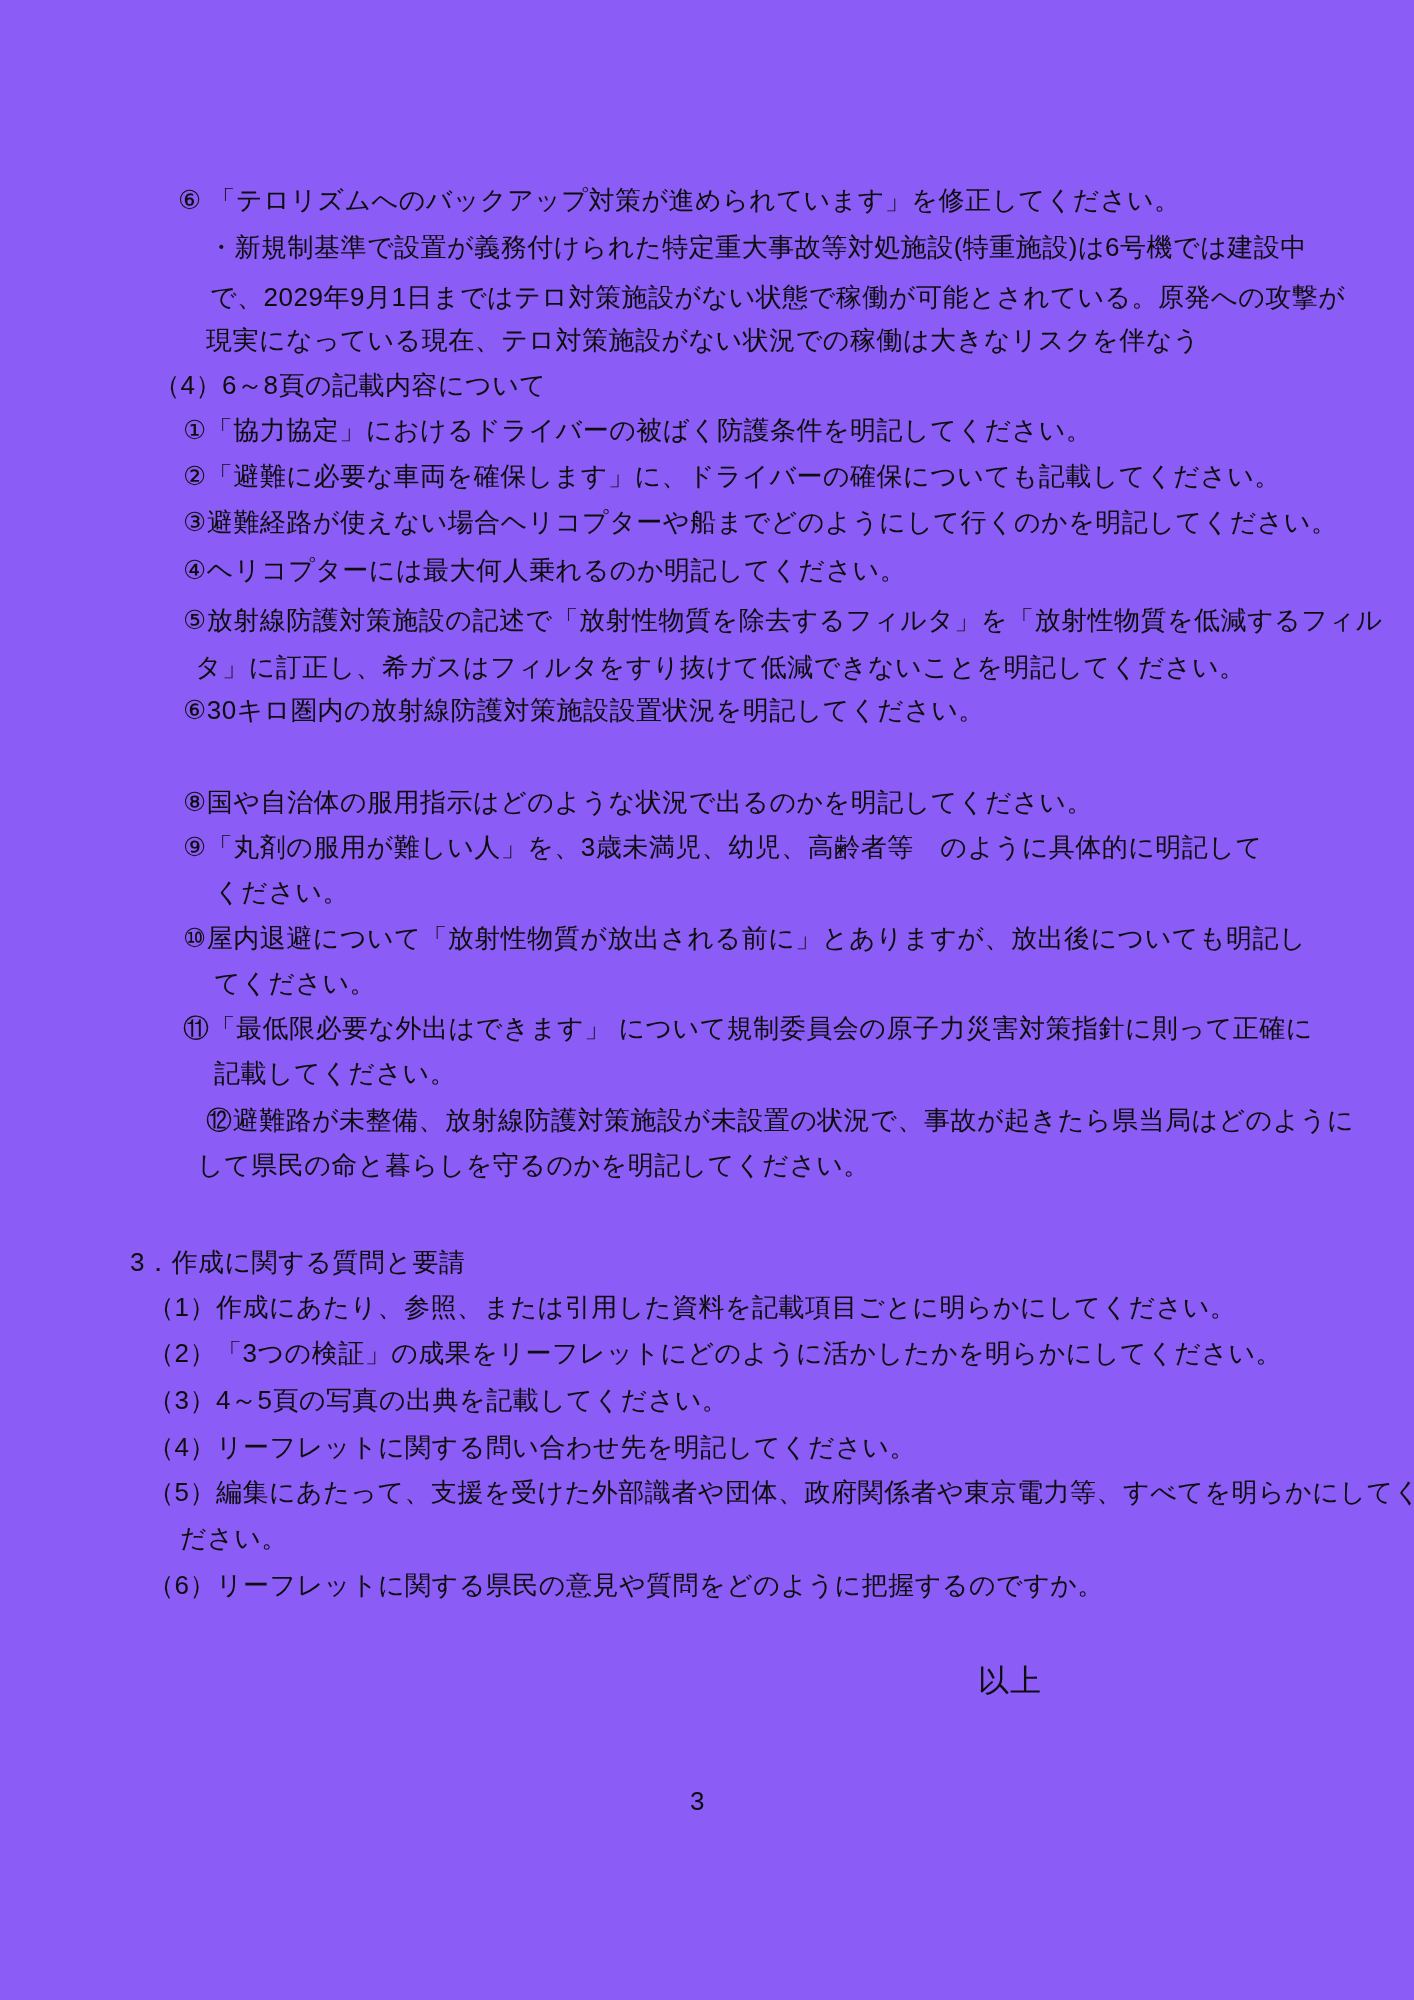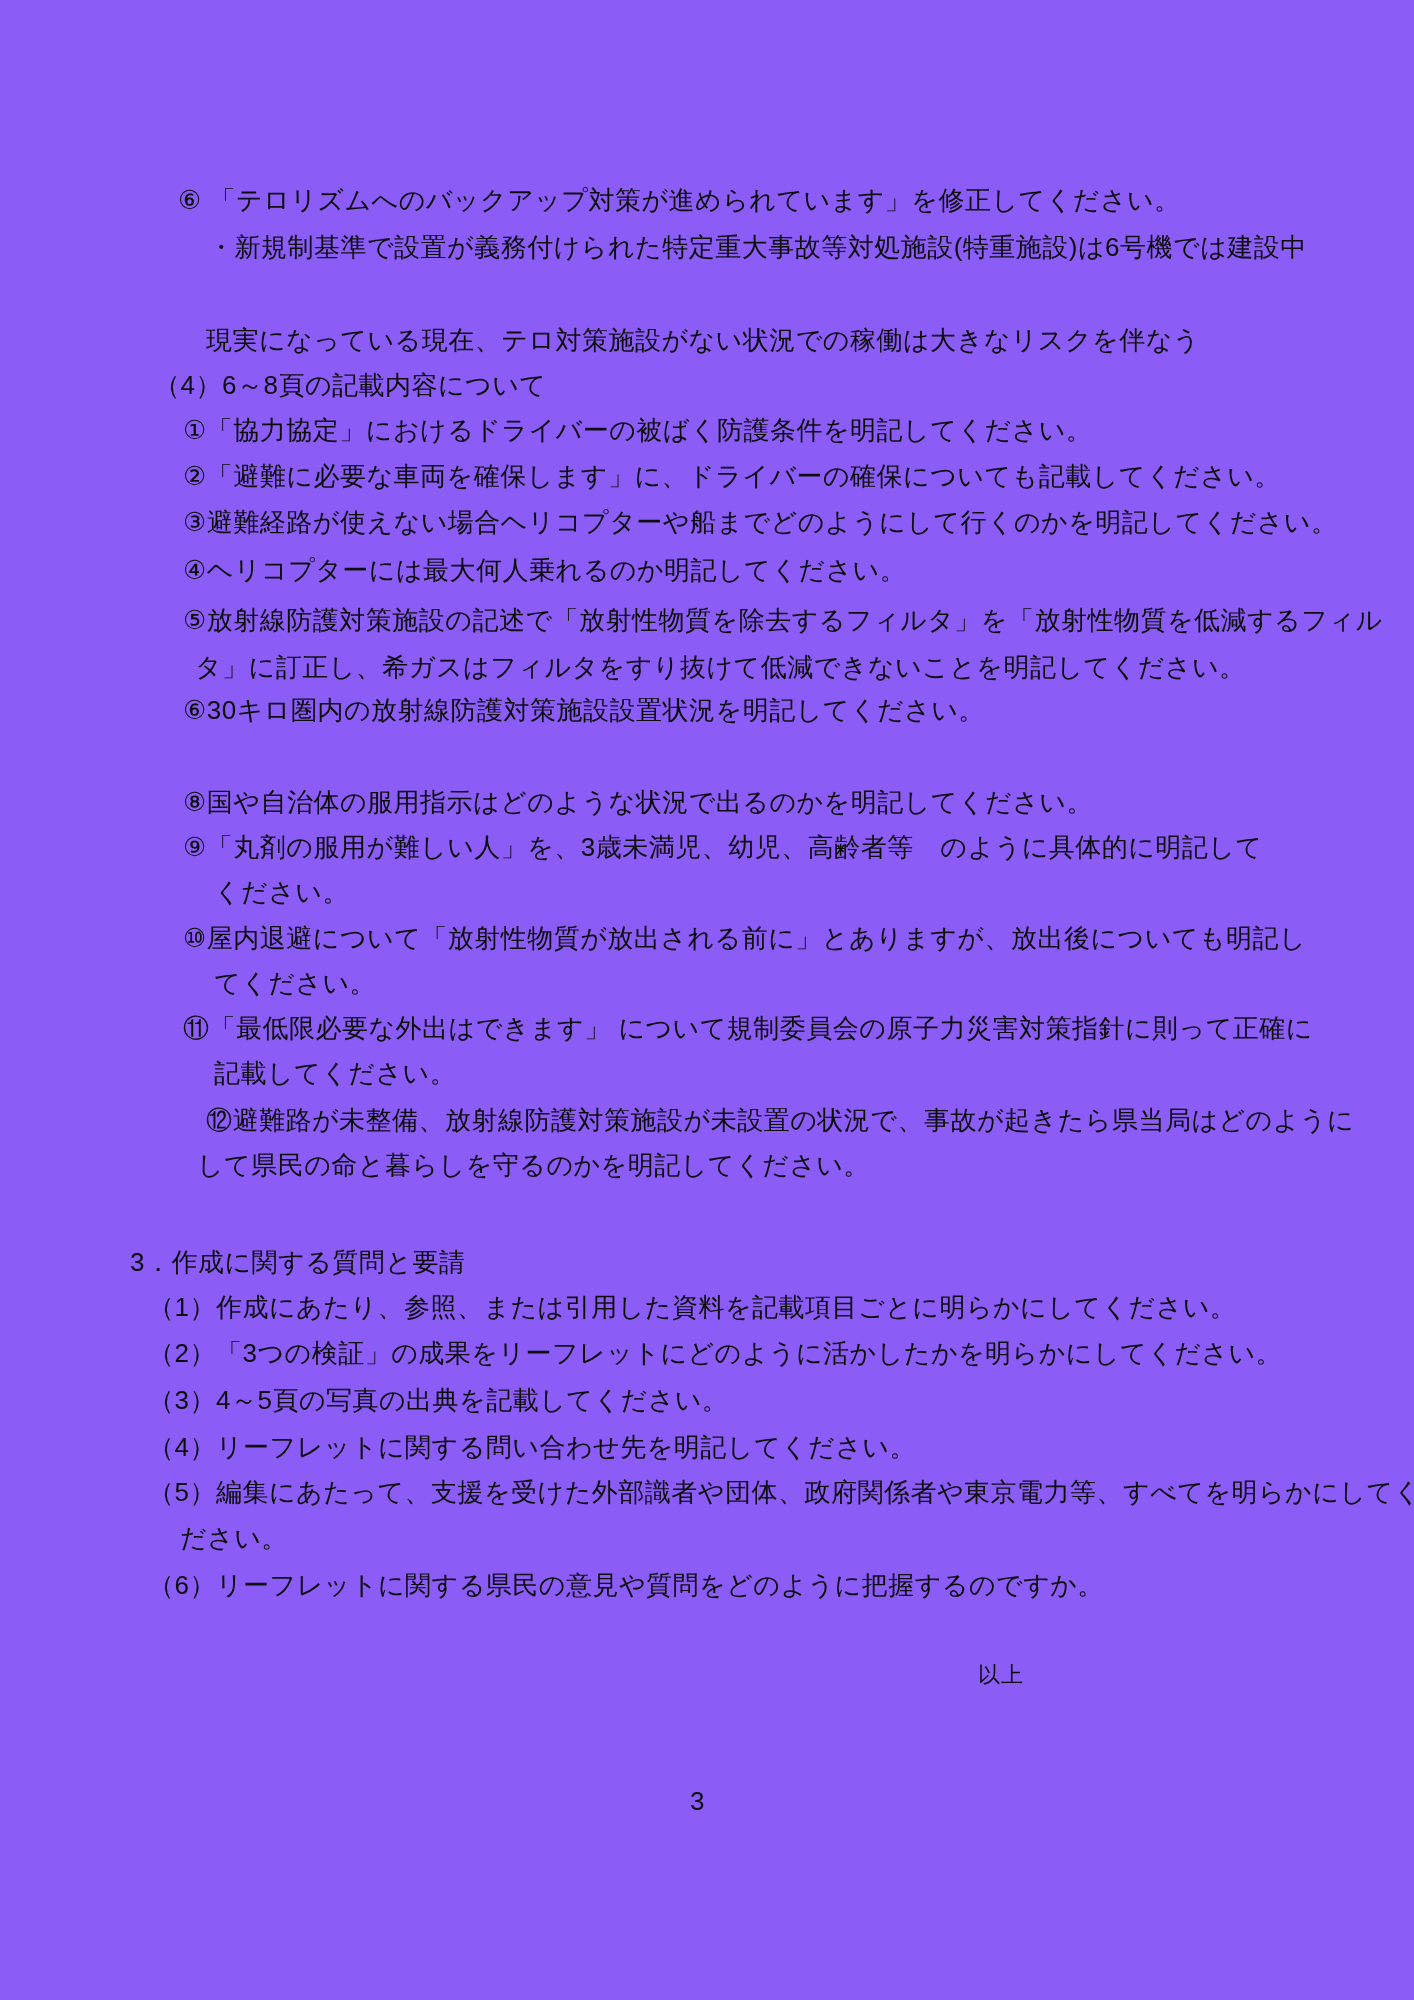--- a/index.html
+++ b/index.html
@@ -19,37 +19,38 @@
   .text-line {
     position: absolute;
     font-size: 26px;
     line-height: 34px;
     white-space: pre;
     letter-spacing: 0.5px;
     color: #0d0d0d;
   }
   .closing {
     position: absolute;
-    font-size: 22px;
+    font-size: 31px;
     white-space: pre;
     letter-spacing: 1px;
   }
   .page-number {
     position: absolute;
     font-size: 26px;
     white-space: pre;
   }
 </style>
 </head>
 <body>
 
 <div id="page">
 
   <div class="text-line" style="top:183px; left:178px;">⑥ 「テロリズムへのバックアップ対策が進められています」を修正してください。</div>
   <div class="text-line" style="top:230px; left:208px;">・新規制基準で設置が義務付けられた特定重大事故等対処施設(特重施設)は6号機では建設中</div>
+  <div class="text-line" style="top:280px; left:210px;">で、2029年9月1日まではテロ対策施設がない状態で稼働が可能とされている。原発への攻撃が</div>
   <div class="text-line" style="top:323px; left:206px;">現実になっている現在、テロ対策施設がない状況での稼働は大きなリスクを伴なう</div>
   <div class="text-line" style="top:368px; left:154px;">（4）6～8頁の記載内容について</div>
   <div class="text-line" style="top:413px; left:183px;">①「協力協定」におけるドライバーの被ばく防護条件を明記してください。</div>
   <div class="text-line" style="top:459px; left:183px;">②「避難に必要な車両を確保します」に、ドライバーの確保についても記載してください。</div>
   <div class="text-line" style="top:505px; left:183px;">③避難経路が使えない場合ヘリコプターや船までどのようにして行くのかを明記してください。</div>
   <div class="text-line" style="top:553px; left:183px;">④ヘリコプターには最大何人乗れるのか明記してください。</div>
   <div class="text-line" style="top:603px; left:183px;">⑤放射線防護対策施設の記述で「放射性物質を除去するフィルタ」を「放射性物質を低減するフィル</div>
   <div class="text-line" style="top:650px; left:195px;">タ」に訂正し、希ガスはフィルタをすり抜けて低減できないことを明記してください。</div>
   <div class="text-line" style="top:693px; left:183px;">⑥30キロ圏内の放射線防護対策施設設置状況を明記してください。</div>
   <div class="text-line" style="top:785px; left:183px;">⑧国や自治体の服用指示はどのような状況で出るのかを明記してください。</div>

